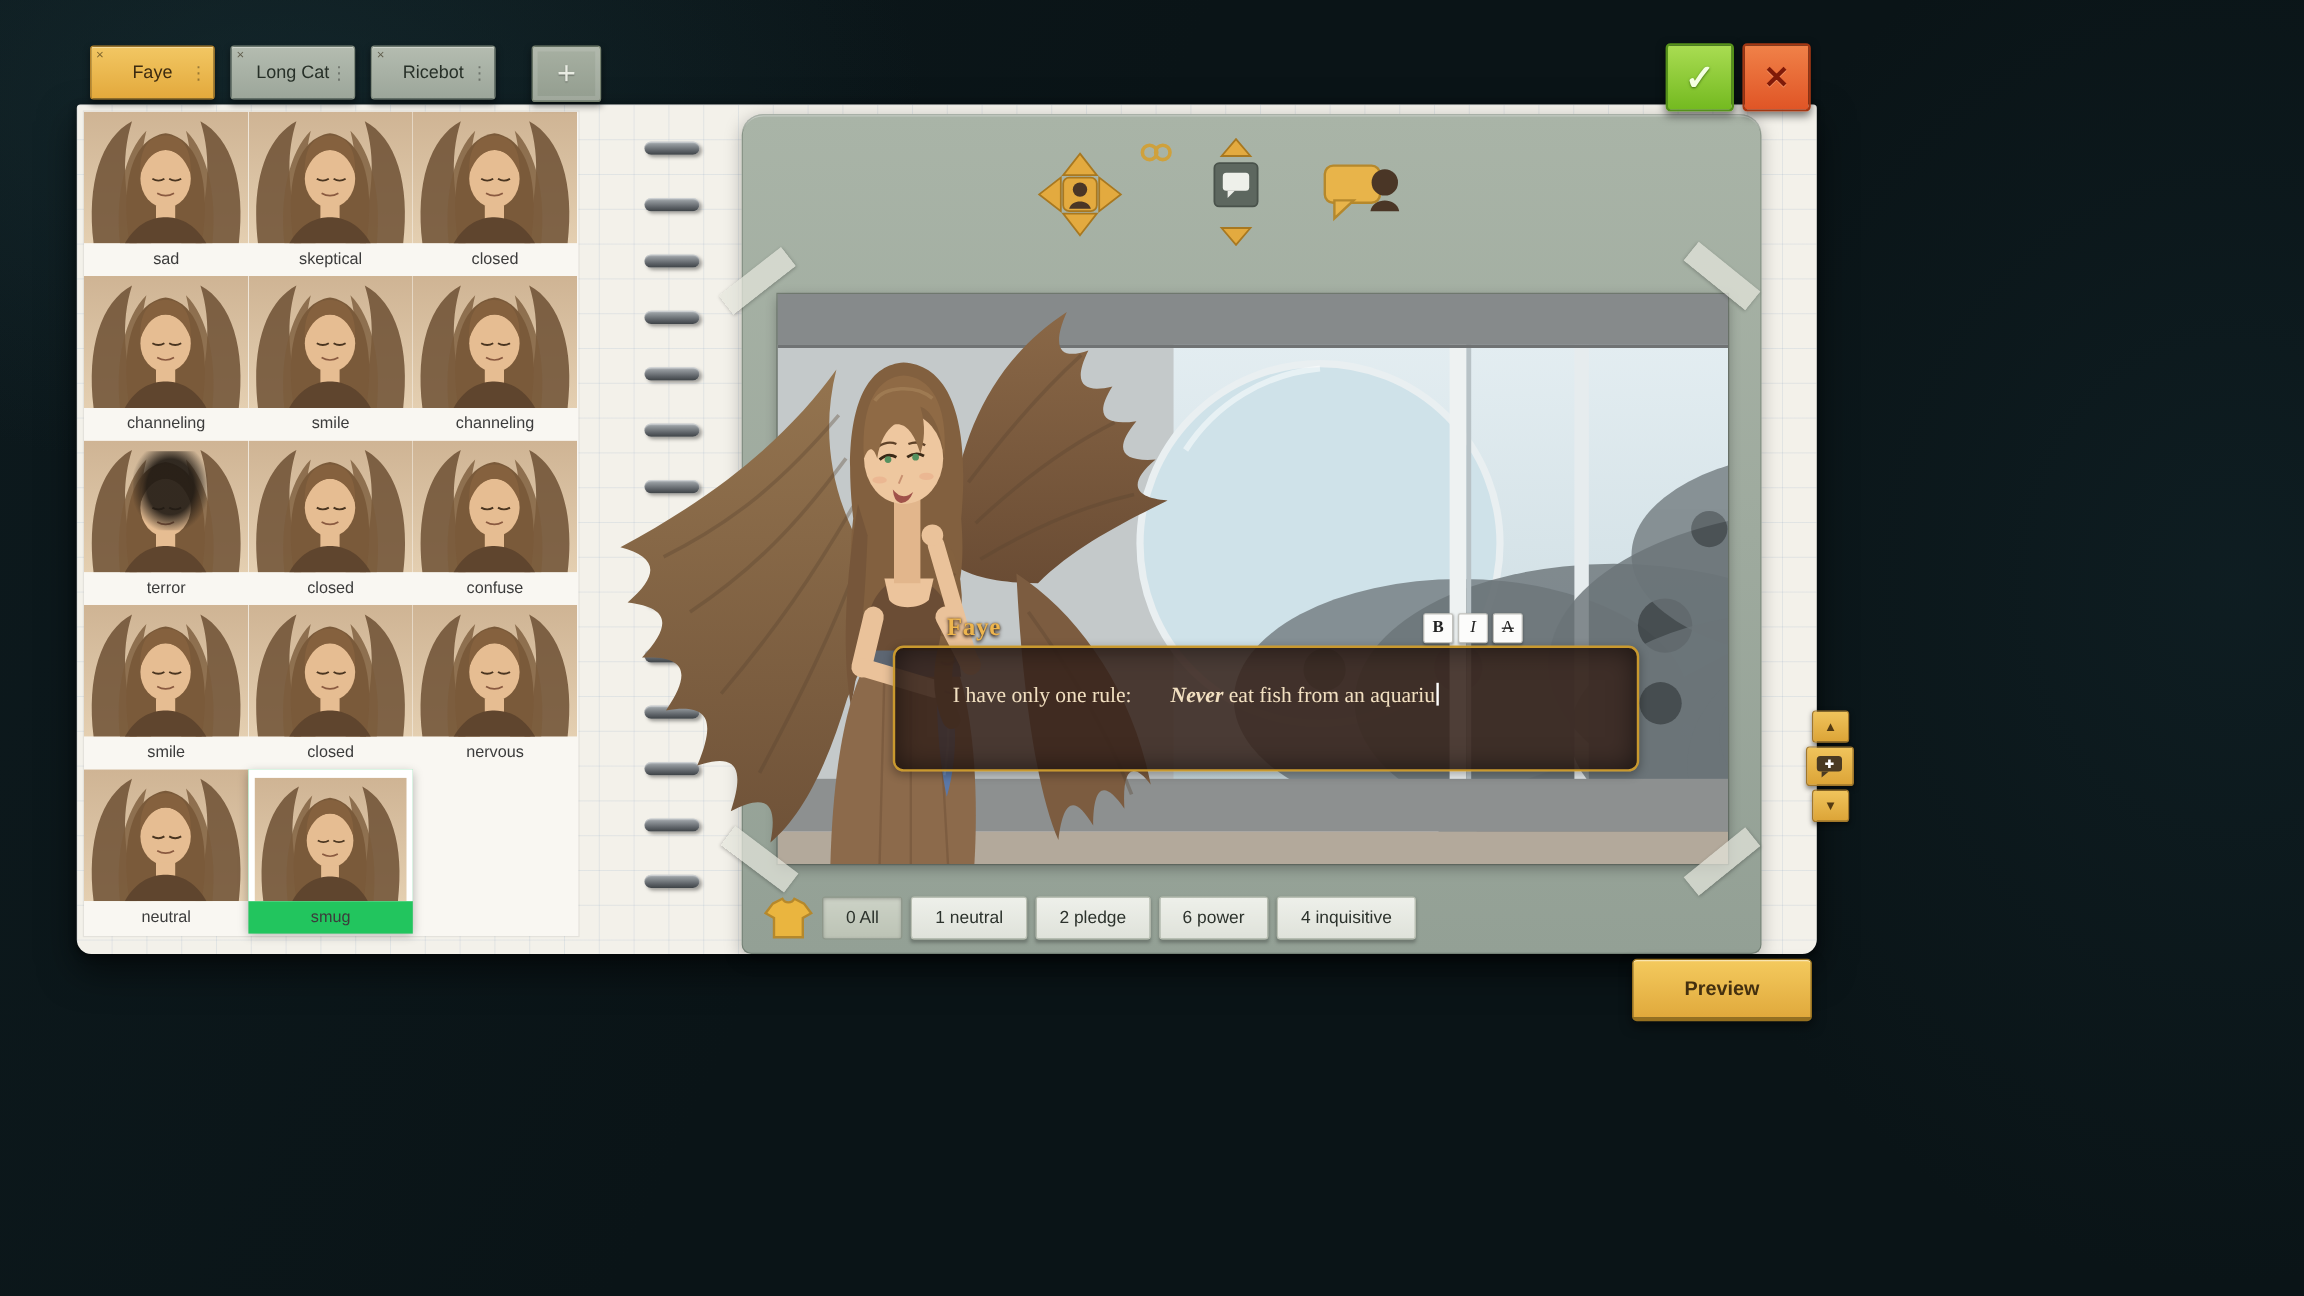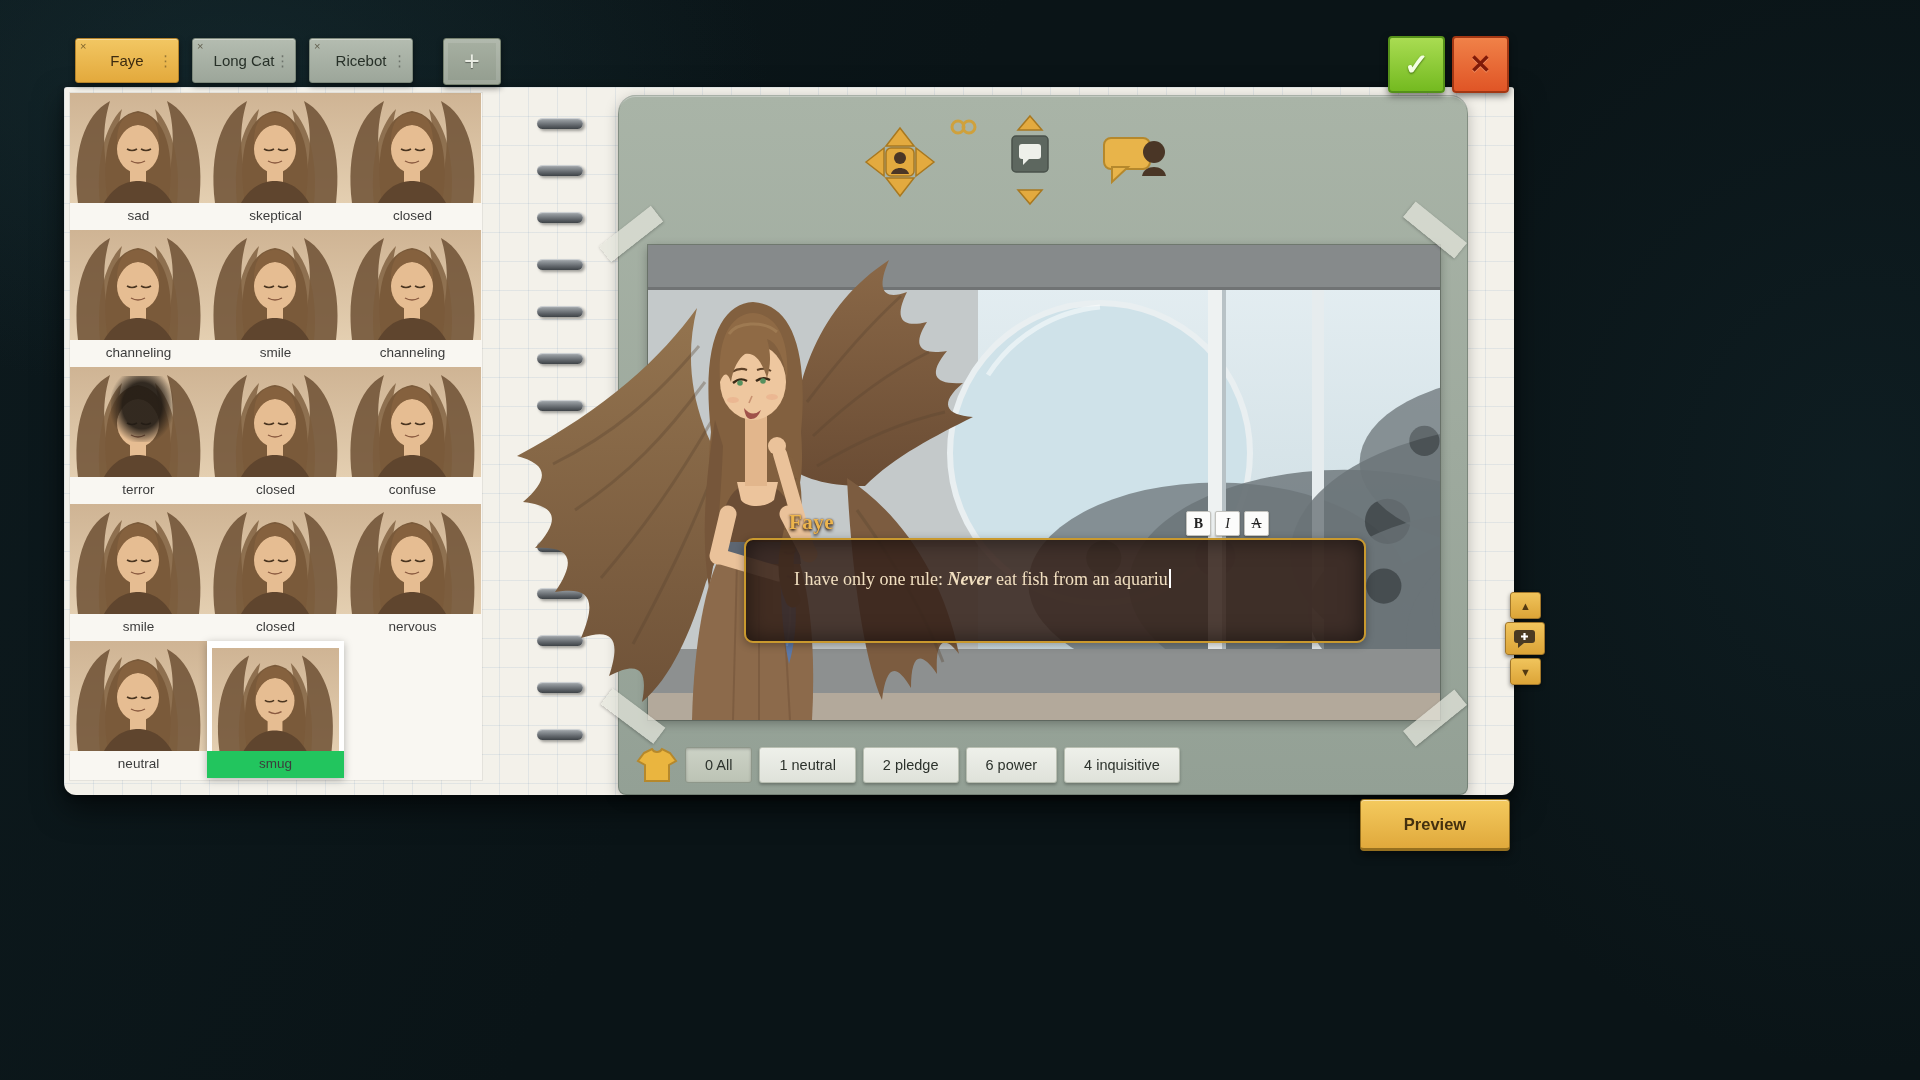--- a/index.html
+++ b/index.html
@@ -75,21 +75,21 @@
 
   
   .speaker{position:absolute;left:789px;top:510px;z-index:4;font-family:"Liberation Serif",serif;
     font-weight:bold;font-size:21px;letter-spacing:.5px;color:#edb54e;
     text-shadow:0 2px 3px rgba(30,15,5,.9), 0 0 2px rgba(60,30,0,.8);}
   .dialog-box{position:absolute;left:744px;top:538px;width:618px;height:101px;z-index:4;
     background:rgba(56,36,28,.88);border:2px solid #c9992e;border-radius:9px;cursor:text;
     box-shadow:inset 0 0 22px rgba(0,0,0,.55), 0 2px 8px rgba(0,0,0,.3);}
   .dialog-text{position:absolute;left:48px;top:26px;right:28px;
     font-family:"Liberation Serif",serif;font-size:18px;line-height:1.45;color:#f1dfc0;}
-  .dialog-text .em{font-weight:bold;font-style:italic;}
+  .dialog-text .em{font-weight:bold;font-style:italic;margin-left:28px;}
   .caret{display:inline-block;width:2px;height:19px;background:#fff;vertical-align:-3px;margin-left:1px;}
   .fmt-bar{position:absolute;left:1186px;top:511px;display:flex;gap:4px;z-index:5;}
   .fmt{width:25px;height:25px;display:flex;align-items:center;justify-content:center;cursor:pointer;
     background:#fcfcfb;border:1px solid #c2c2bd;border-radius:2px;box-sizing:border-box;
     font-family:"Liberation Serif",serif;font-size:14px;color:#222;box-shadow:0 1px 2px rgba(0,0,0,.3);}
   .fmt-bold{font-weight:bold;}
   .fmt-italic{font-style:italic;}
   .fmt-clear{text-decoration:line-through;}
 
   

